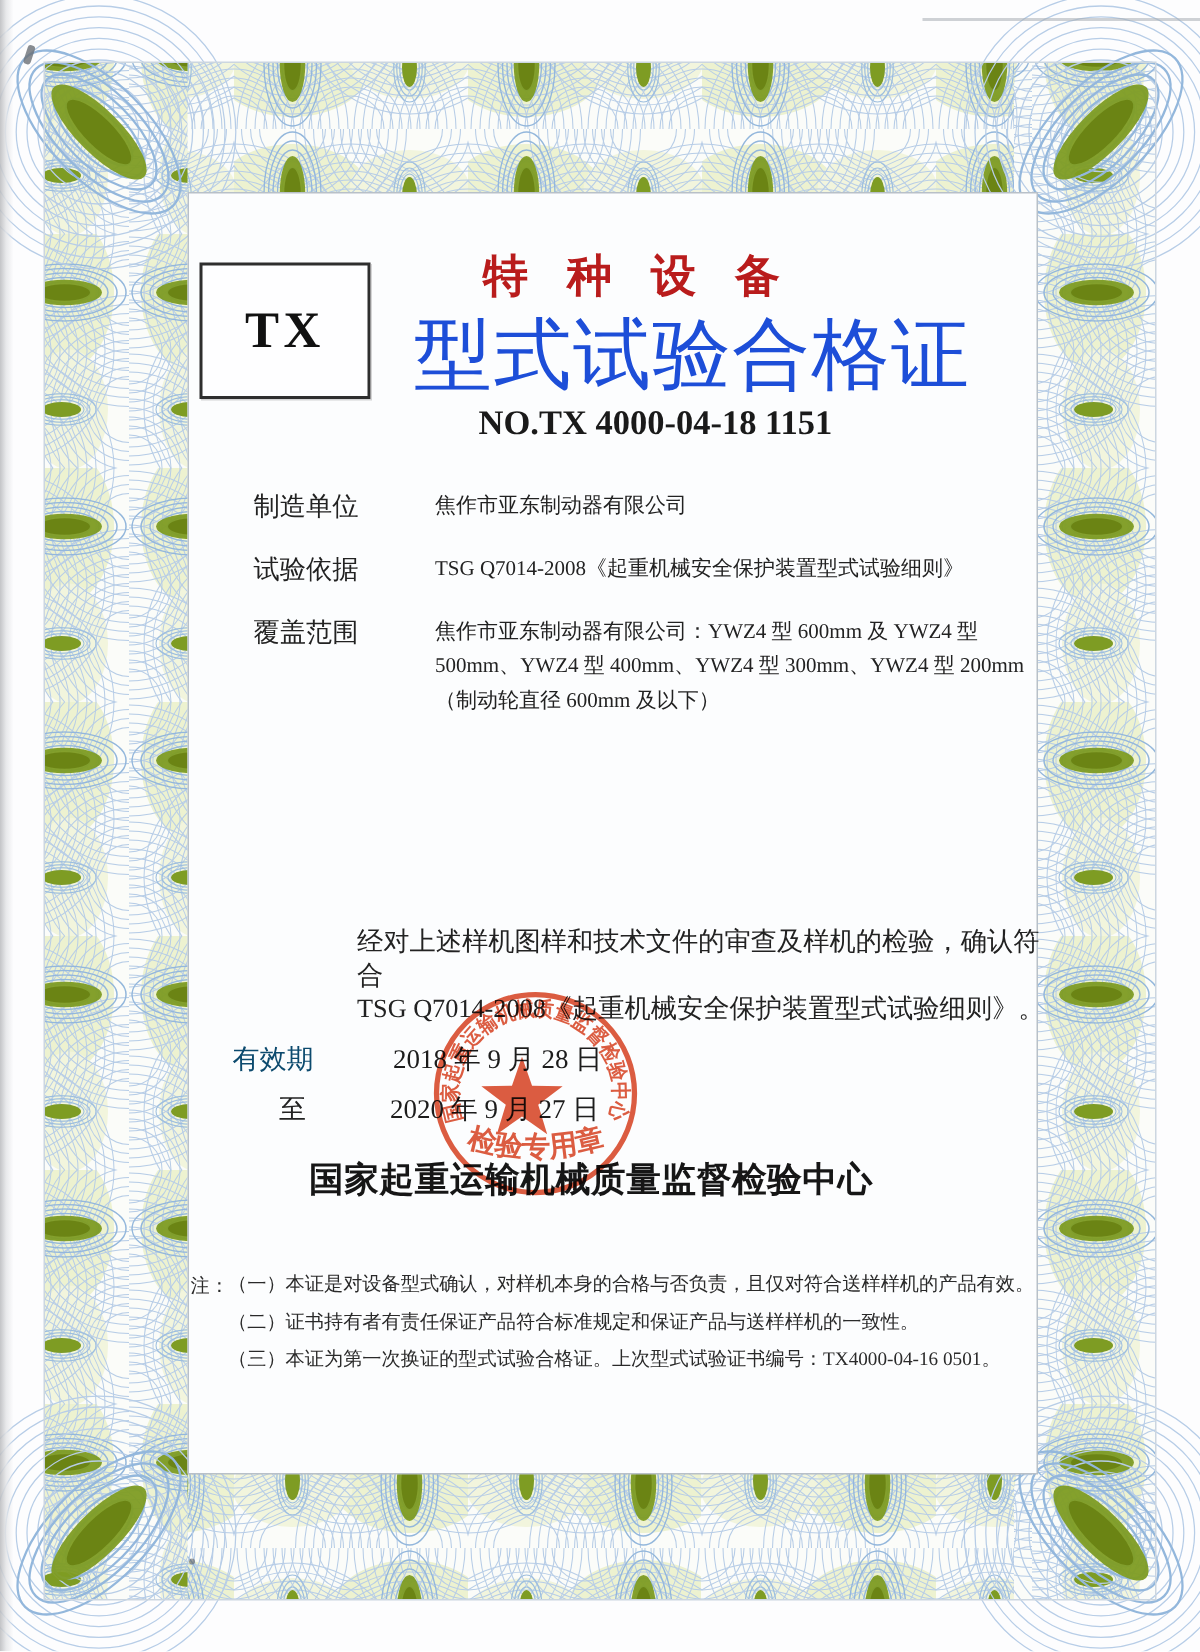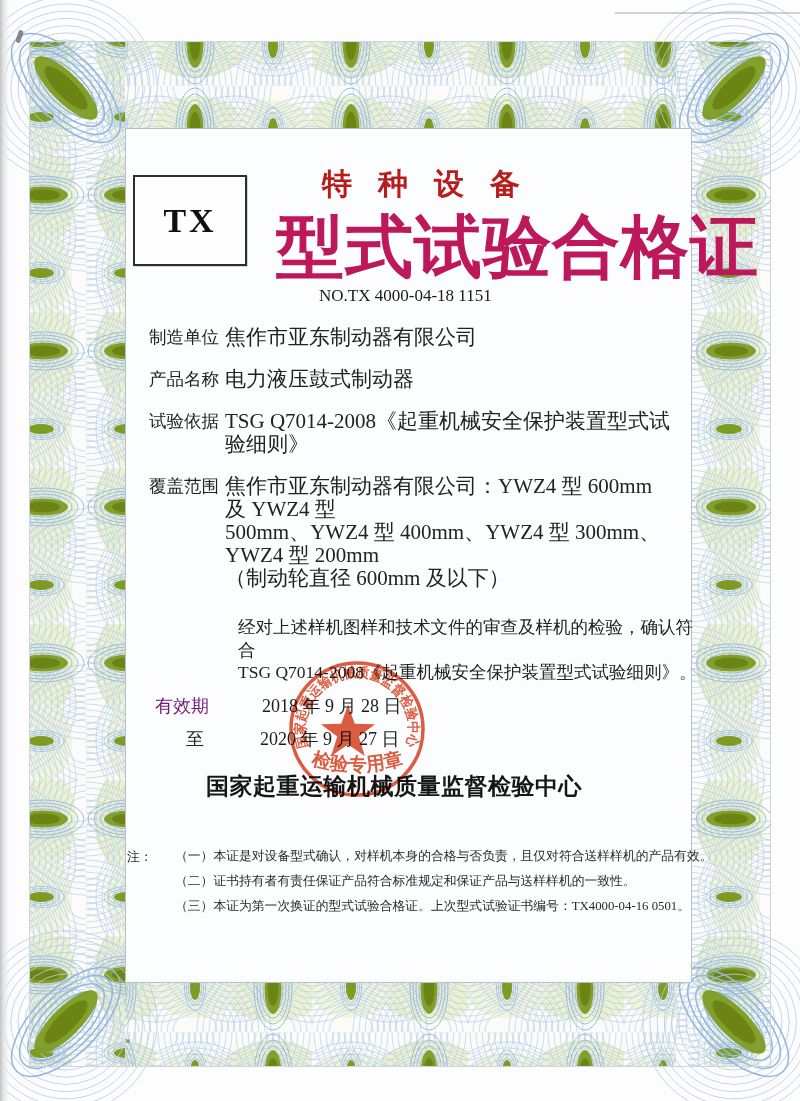--- a/index.html
+++ b/index.html
@@ -11,35 +11,35 @@
     background:linear-gradient(to right,#b9babd 0%,#e4e5e7 45%,rgba(255,255,255,0) 100%);opacity:.85;}
   .edge-top-right{position:absolute;top:12px;right:0;width:185px;height:2px;background:#a7adb3;opacity:.55;z-index:3;}
   .speck1{position:absolute;left:17px;top:30px;width:5px;height:13px;background:#6a6f75;border-radius:2px;transform:rotate(18deg);opacity:.8;z-index:3;}
   .speck2{position:absolute;left:126px;top:1039px;width:4px;height:4px;background:#555;border-radius:50%;opacity:.55;z-index:3;}
   
   .content{position:absolute;inset:0;z-index:1;color:#1e1e1e;}
   .tx-box{position:absolute;left:133px;top:175px;width:110px;height:87px;border:2px solid #2e2e2e;
     box-shadow:1px 1px 0 rgba(90,90,90,.25);display:flex;align-items:center;justify-content:center;
     font-size:34px;font-weight:bold;letter-spacing:3px;color:#111;background:rgba(255,255,255,.6);text-align:center;}
   .category{position:absolute;left:322px;top:164px;font-size:30px;font-weight:bold;letter-spacing:26px;color:#b91c1c;white-space:nowrap;}
-  .title{position:absolute;left:276px;top:202px;font-size:68px;font-weight:bold;letter-spacing:1px;color:#be185d;white-space:nowrap;}
-  .cert-no{position:absolute;left:319px;top:286px;font-size:17px;font-weight:400;color:#1a1a1a;white-space:nowrap;}
-  .fields{position:absolute;left:149px;top:326px;width:528px;}
+  .title{position:absolute;left:276px;top:202px;font-size:52px;font-weight:normal;letter-spacing:1px;color:#1d4ed8;white-space:nowrap;}
+  .cert-no{position:absolute;left:319px;top:269px;font-size:23px;font-weight:700;color:#1a1a1a;white-space:nowrap;}
+  .fields{position:absolute;left:169px;top:326px;width:528px;}
   .field-row{display:flex;margin-bottom:19px;}
   .field-label{flex:0 0 76px;font-size:17.5px;line-height:23px;color:#222;}
-  .field-value{flex:1;font-size:21px;line-height:23px;color:#222;white-space:pre-line;}
+  .field-value{flex:1;font-size:14px;line-height:23px;color:#222;white-space:pre-line;margin-left:45px;}
   .confirmation{position:absolute;left:238px;top:616px;width:462px;font-size:17.5px;line-height:22.5px;color:#222;white-space:pre-line;}
-  .v-label{position:absolute;left:155px;top:694px;font-size:18px;color:#701a75;}
+  .v-label{position:absolute;left:155px;top:694px;font-size:18px;color:#0c4a6e;}
   .v-to-label{position:absolute;left:186px;top:727px;font-size:18px;color:#222;}
   .v-from{position:absolute;left:262px;top:694px;font-size:18px;color:#1c1c1c;}
   .v-to-date{position:absolute;left:260px;top:727px;font-size:18px;color:#1c1c1c;}
   .issuer{position:absolute;left:206px;top:771px;font-size:23px;font-weight:bold;letter-spacing:.5px;color:#161616;white-space:nowrap;}
   .stamp{position:absolute;left:272px;top:644px;width:170px;height:170px;z-index:2;mix-blend-mode:multiply;opacity:.92;}
   .notes-label{position:absolute;left:127px;top:849px;font-size:12.8px;color:#2a2a2a;}
-  .notes{position:absolute;left:152px;top:849px;width:540px;margin-left:23px;}
+  .notes{position:absolute;left:152px;top:849px;width:540px;}
   .note-line{font-size:12.8px;line-height:14px;margin-bottom:11px;color:#2a2a2a;white-space:nowrap;}
 </style>
 </head>
 <body>
 
 <div class="page">
 
   <svg class="guilloche" width="800" height="1101" viewBox="0 0 800 1101" aria-hidden="true">
     <defs>
       <g id="fan" stroke="#b7cde7" fill="none" stroke-width="0.7">
@@ -131,24 +131,20 @@
     <div class="category">特种设备</div>
     <div class="title">型式试验合格证</div>
     <div class="cert-no">NO.TX 4000-04-18 1151</div>
 
     <div class="fields">
         <div class="field-row">
           <div class="field-label">制造单位</div>
           <div class="field-value">焦作市亚东制动器有限公司</div>
         </div>
         <div class="field-row">
-          <div class="field-label">产品名称</div>
-          <div class="field-value">电力液压鼓式制动器</div>
-        </div>
-        <div class="field-row">
           <div class="field-label">试验依据</div>
           <div class="field-value">TSG Q7014-2008《起重机械安全保护装置型式试验细则》</div>
         </div>
         <div class="field-row">
           <div class="field-label">覆盖范围</div>
           <div class="field-value">焦作市亚东制动器有限公司：YWZ4 型 600mm 及 YWZ4 型
 500mm、YWZ4 型 400mm、YWZ4 型 300mm、YWZ4 型 200mm
 （制动轮直径 600mm 及以下）</div>
         </div>
       </div>

